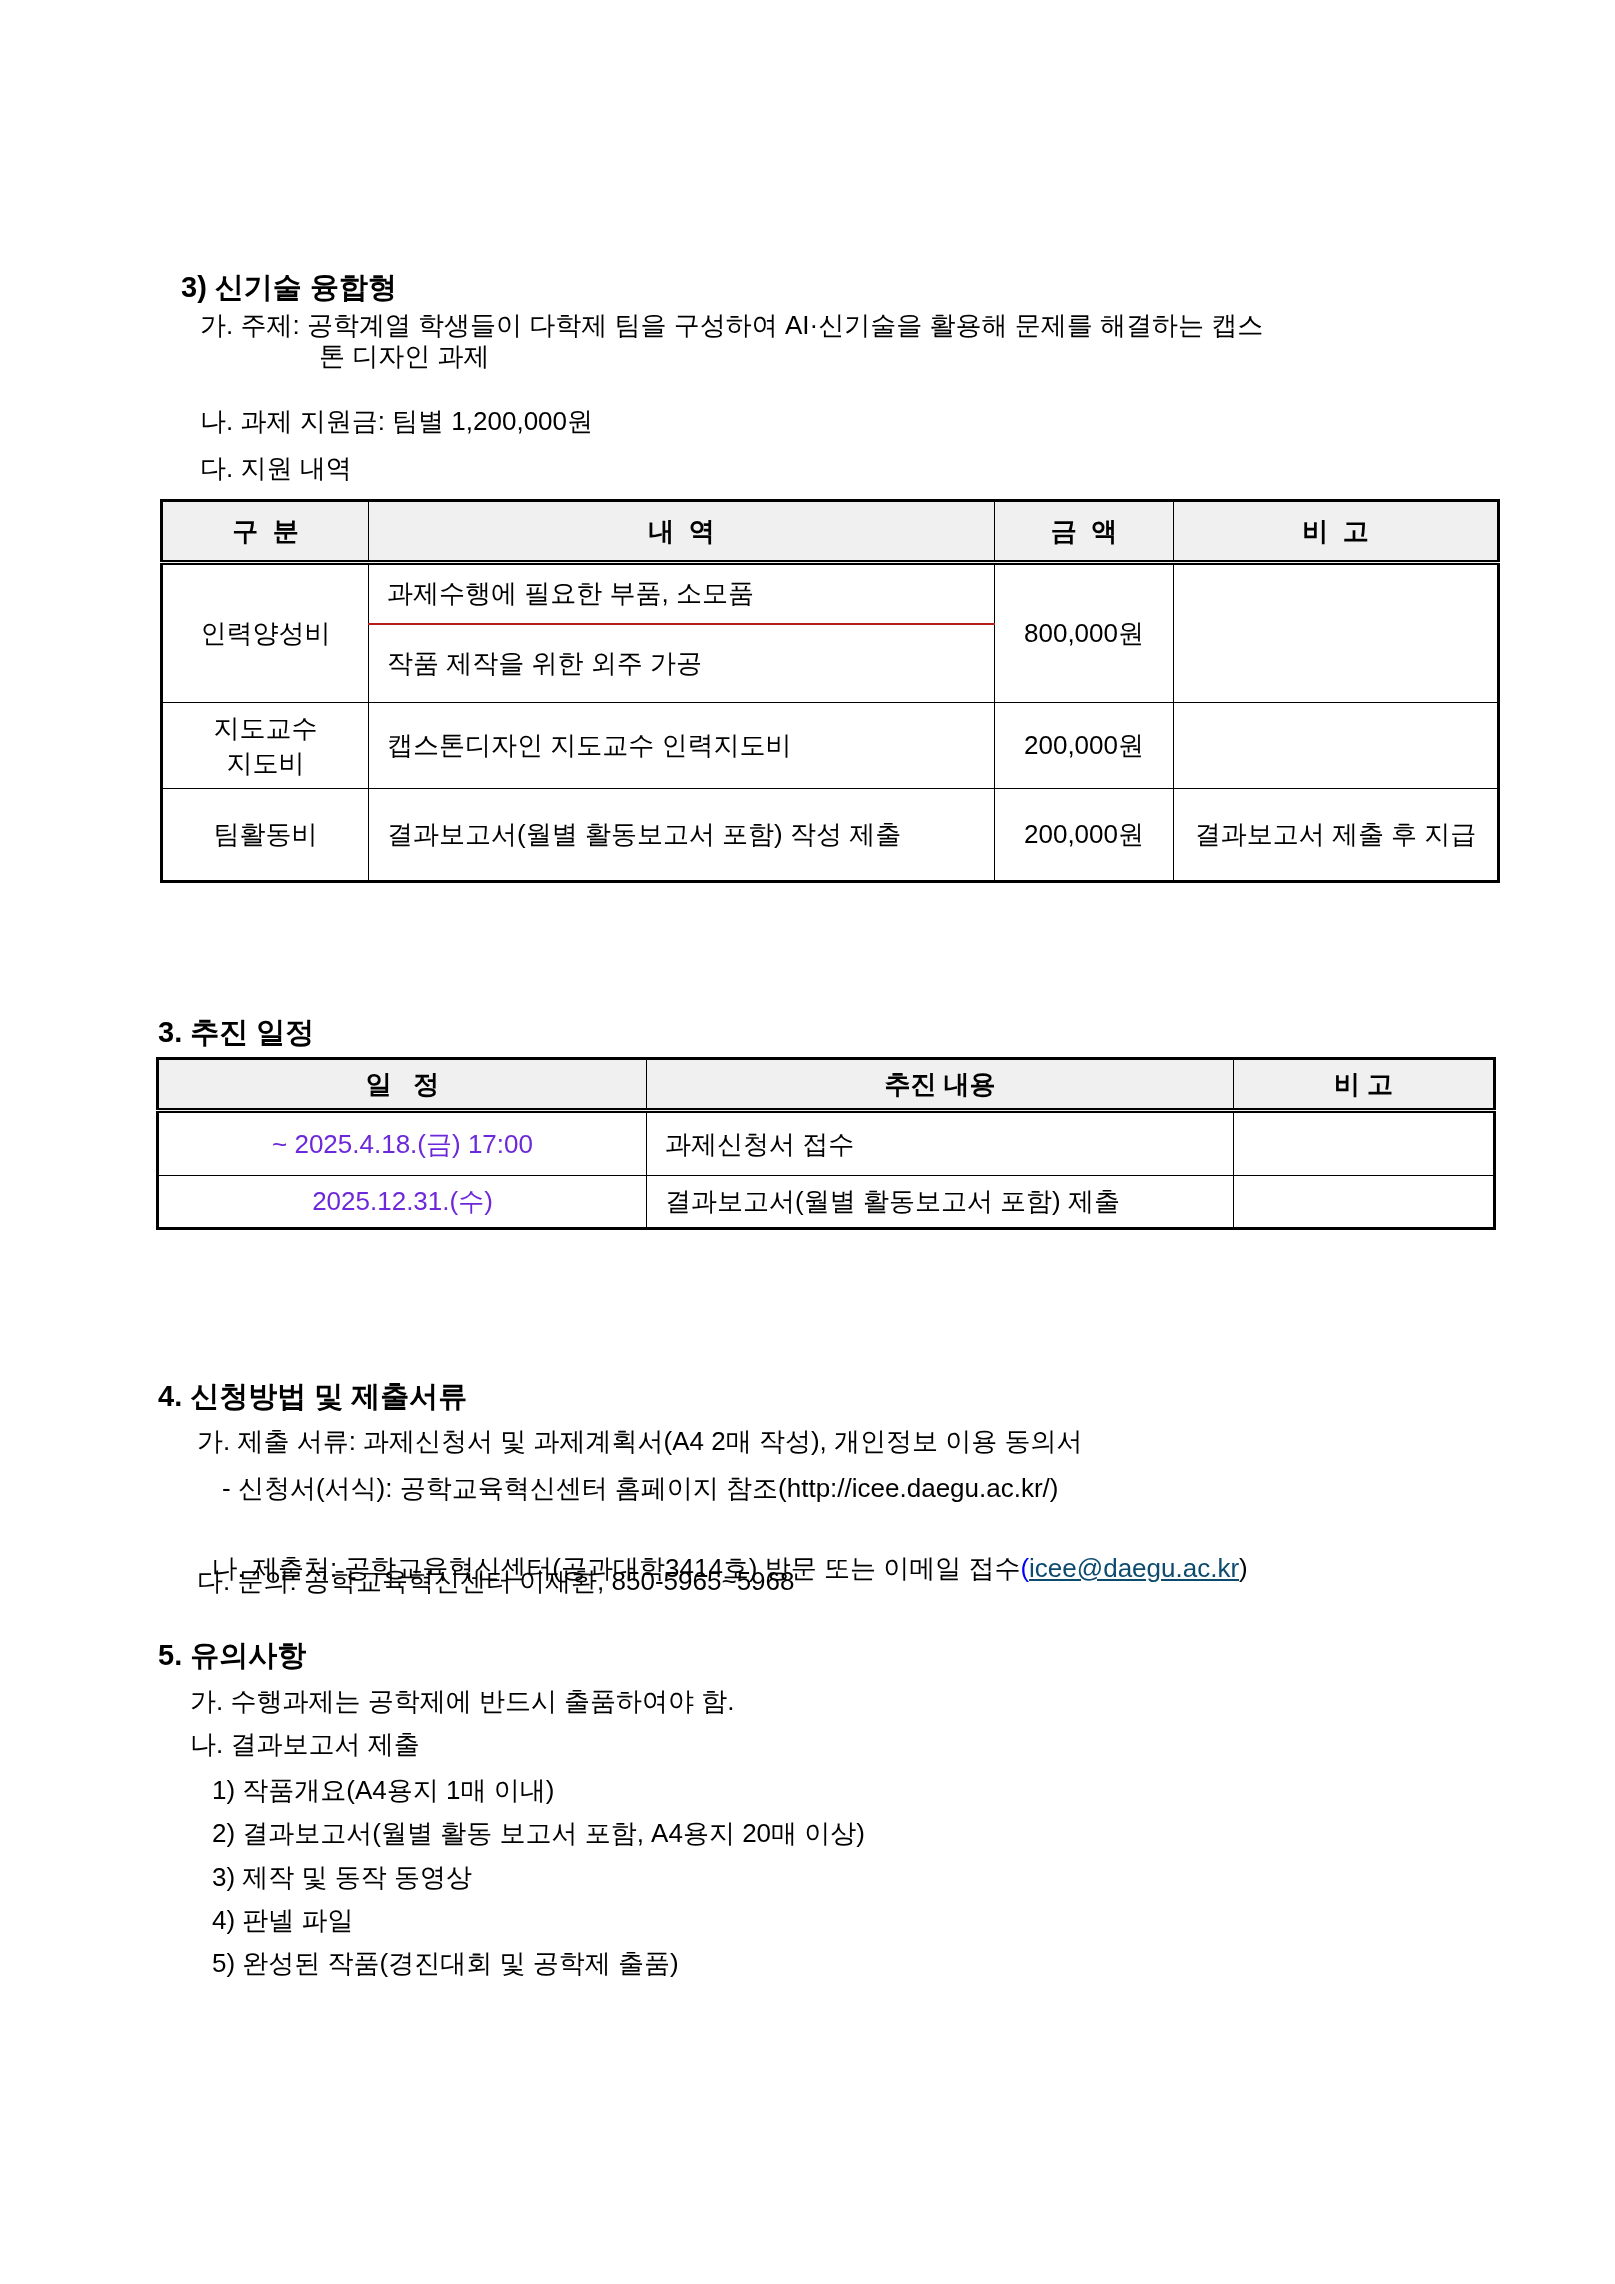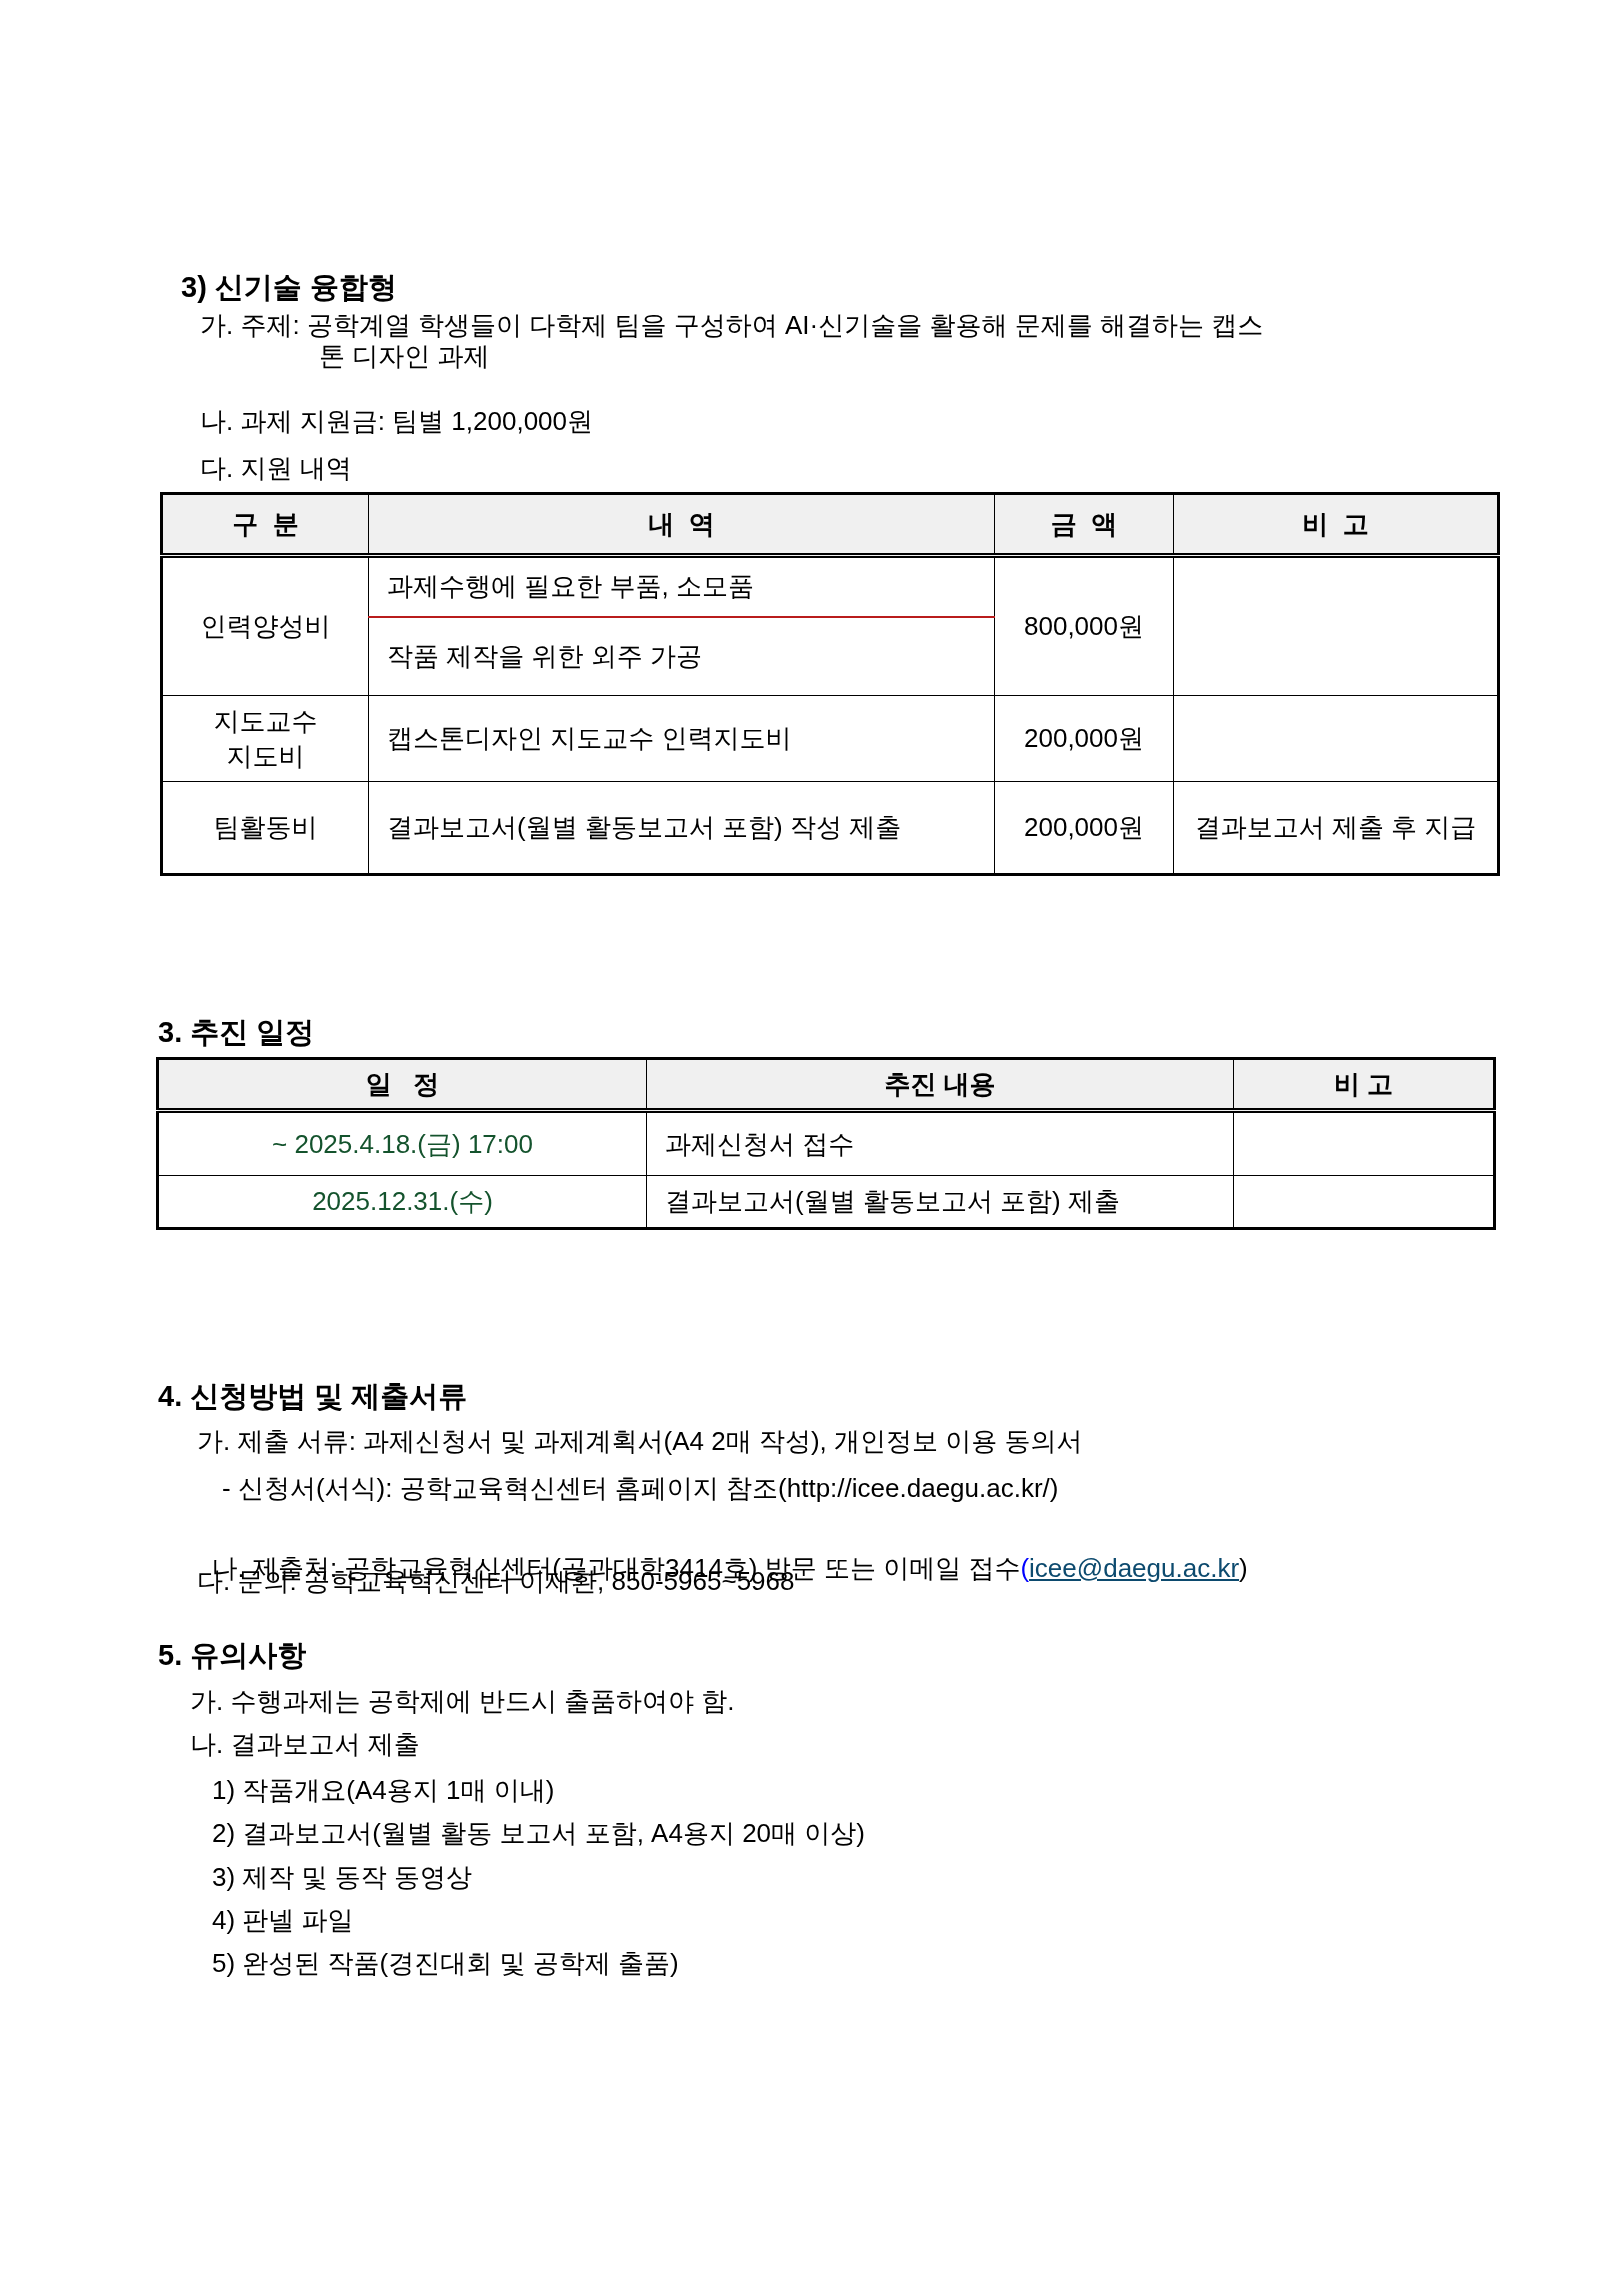--- a/index.html
+++ b/index.html
@@ -22,40 +22,40 @@
     font-size:26px;
     line-height:34px;
     white-space:pre;
   }
   table{
     border-collapse:collapse;
     table-layout:fixed;
   }
   table, td, th{border:1.3px solid #000;}
   table{border-width:3.3px;}
-  .budget-table{outline:none;}
+  .budget-table{outline:none;margin-top:7px;}
   th{
     background:#f0f0f0;
     font-weight:bold;
     font-size:26px;
     text-align:center;
     vertical-align:middle;
     white-space:pre-wrap;
     border-bottom:5.2px double #000;
     padding:0;
   }
   td{
     font-size:26px;
     vertical-align:middle;
     text-align:center;
     white-space:pre-wrap;
     padding:0;
   }
   td.left{text-align:left;padding-left:18px;padding-right:5.2px;}
-  td.red{color:#14532d;}
+  td.red{color:#6d28d9;}
   .sub-divider{border-bottom:2px solid #b91c1c;}
   .link{color:#0000ff;}
   .link-underline{color:#0c4a6e;text-decoration:underline;}
 </style>
 </head>
 <body>
 
 <div class="abs heading" style="left:181px;top:269px;">3) 신기술 융합형</div>
 
 <div class="abs bodyline" style="left:200px;top:308px;">가. 주제: 공학계열 학생들이 다학제 팀을 구성하여 AI·신기술을 활용해 문제를 해결하는 캡스</div>

